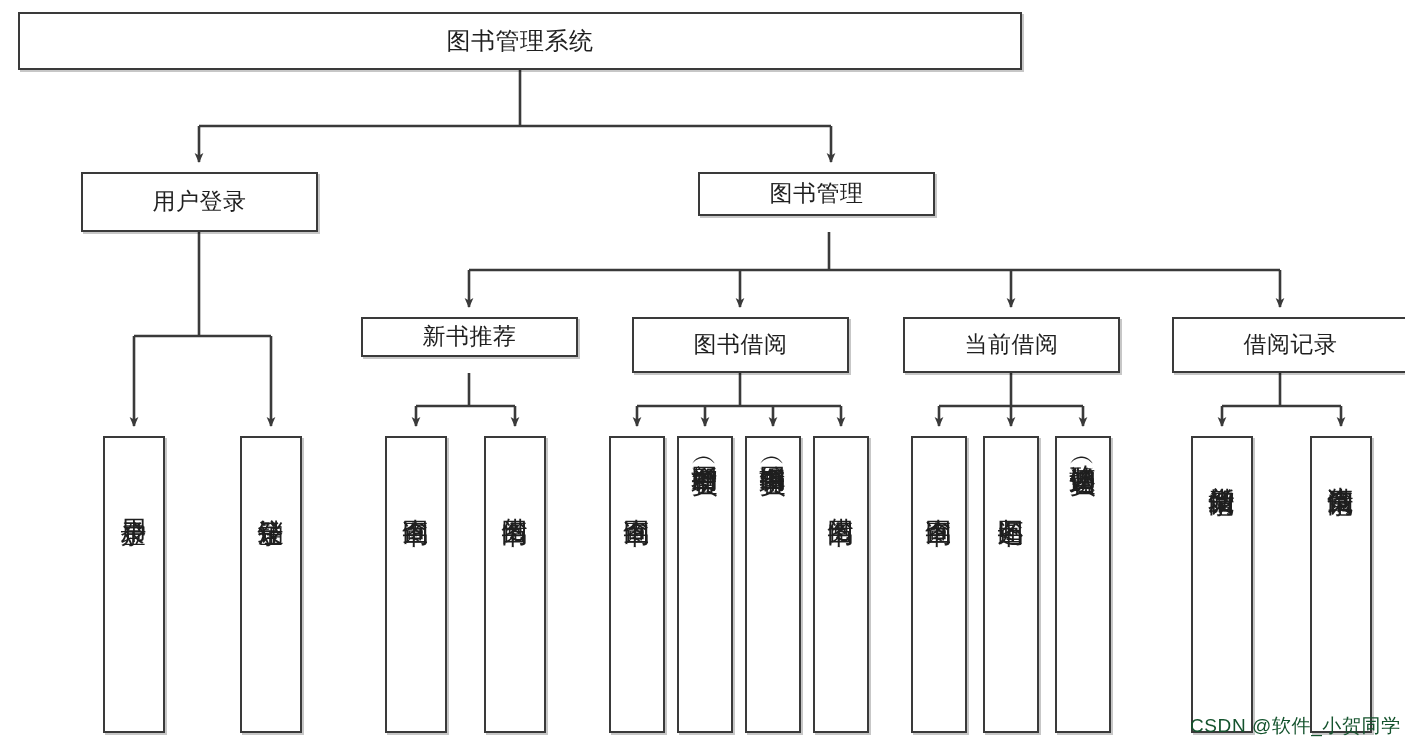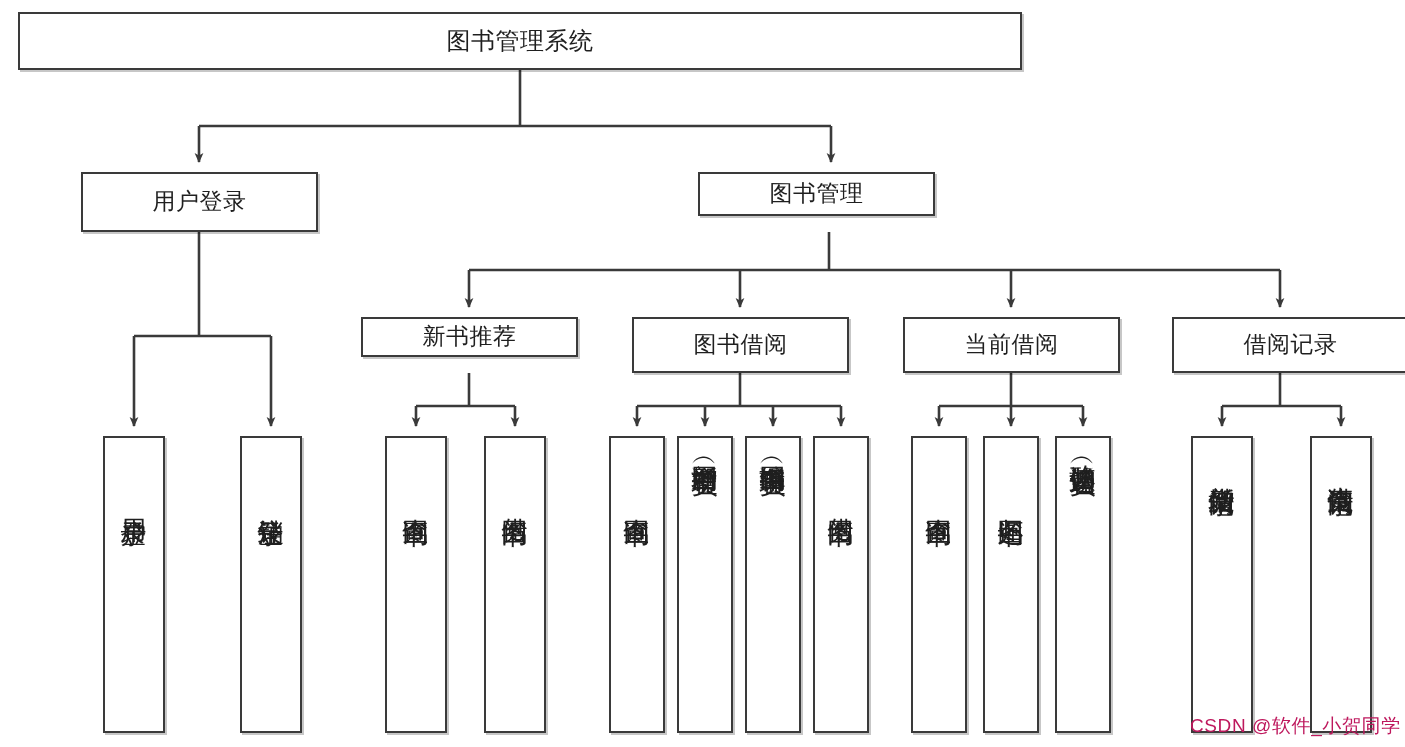--- a/index.html
+++ b/index.html
@@ -58,21 +58,21 @@
     writing-mode: vertical-rl;
     text-orientation: upright;
     font-size: 26px;
     line-height: 1.08;
     letter-spacing: 1px;
     white-space: nowrap;
   }
   .watermark {
     position: absolute;
     font-size: 19px;
-    color: #be185d;
+    color: #14532d;
     letter-spacing: 0.6px;
     white-space: nowrap;
   }
 </style>
 </head>
 <body>
 
 <div id="stage">
 
   <svg class="wires" viewBox="0 0 1405 747" xmlns="http://www.w3.org/2000/svg">

